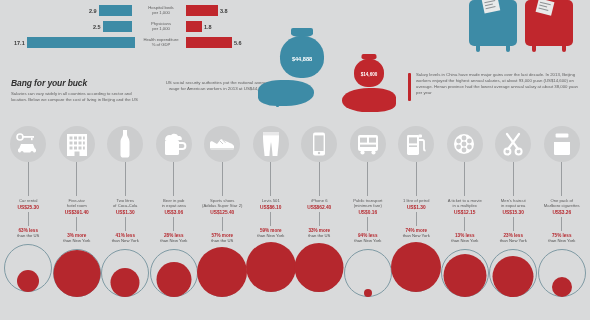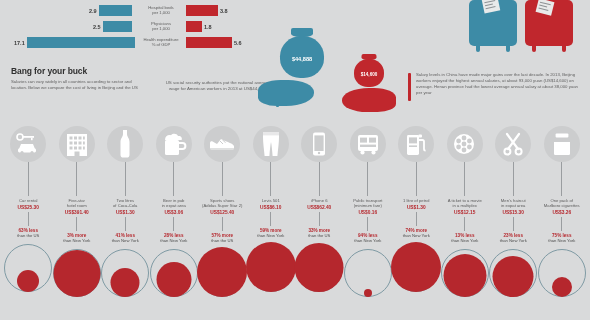--- a/index.html
+++ b/index.html
@@ -35,21 +35,21 @@
   .leg{position:absolute;bottom:-6px;width:4px;height:7px;border-radius:0 0 2px 2px;background:#3d8ba6;}
   .case.red .leg{background:#c0272d;}
   .leg.l{left:7px;}.leg.r{right:7px;}
   .sticker{position:absolute;width:16px;height:14px;background:#e9eaea;}
   .sticker.s1{left:14px;top:-2px;transform:rotate(-12deg);}
   .sticker.s2{left:12px;top:0px;transform:rotate(14deg);}
   .stk-line{position:absolute;left:2px;height:1.4px;background:#8e9295;width:11px;}
 
   
   .bang{position:absolute;left:11px;top:66px;width:128px;}
-  .bang h2{margin:0 0 3px 0;font-size:8.5px;font-weight:bold;color:#2f2f2f;letter-spacing:-.1px;}
+  .bang h2{margin:12px 0 3px 0;font-size:8.5px;font-weight:bold;color:#2f2f2f;letter-spacing:-.1px;font-style:italic;}
   .bang p{margin:0;font-size:4.3px;line-height:6px;color:#616161;}
 
   .ustext{position:absolute;left:162px;top:80px;width:112px;text-align:center;
           font-size:4.4px;line-height:6px;color:#616161;}
   .ustext .accent{position:absolute;right:-5px;top:1px;width:3px;height:26px;background:#3d8ba6;border-radius:1px;}
 
   .chtext{position:absolute;left:416px;top:72px;width:168px;
           font-size:4.3px;line-height:6px;color:#616161;}
   .chtext .accent{position:absolute;left:-8px;top:1px;width:3px;height:28px;background:#c0272d;border-radius:1px;}
 

